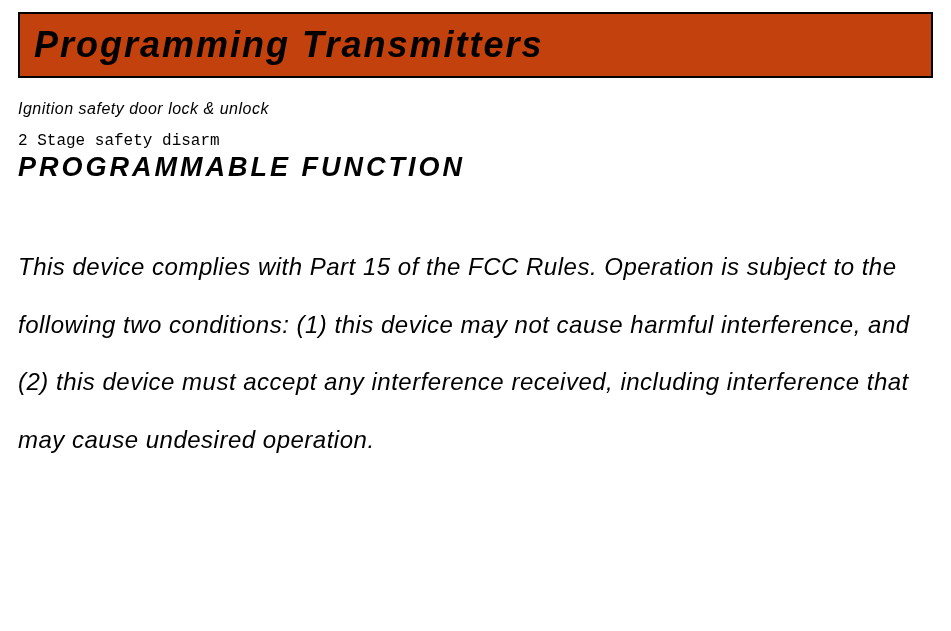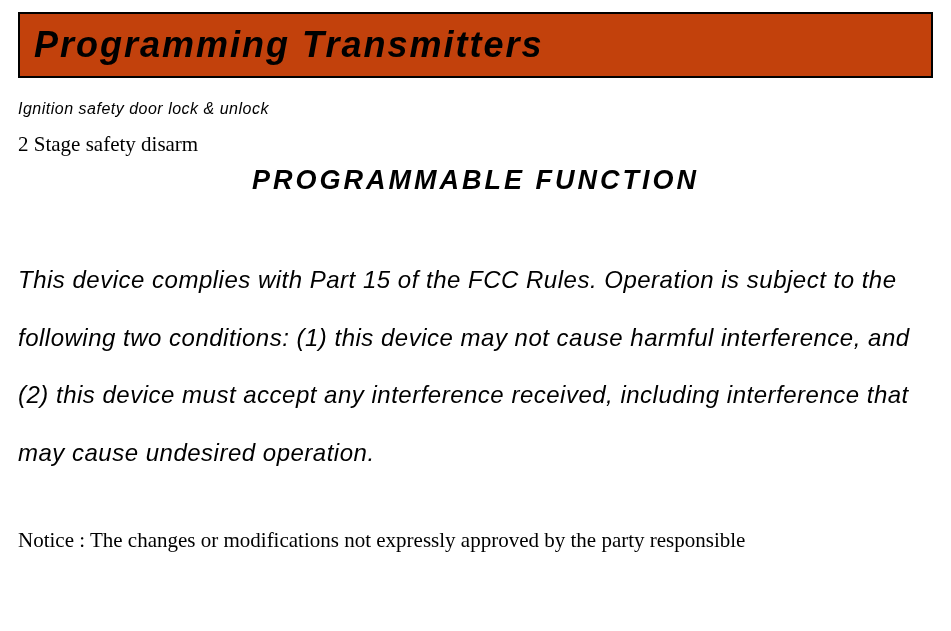--- a/index.html
+++ b/index.html
@@ -29,32 +29,31 @@
       font-family: Helvetica, Arial, sans-serif;
     }
     .sub1 {
       font-size: 16px;
       font-style: italic;
       letter-spacing: 0.5px;
       margin-bottom: 14px;
       font-family: Helvetica, Arial, sans-serif;
     }
     .sub2 {
-      font-size: 21px;
-      font-family: Liberation Serif, serif;
-      margin-bottom: 8px;
+      font-size: 16px;
+      font-family: Liberation Mono, monospace;
+      margin-bottom: 2px;
     }
     .section-heading {
       font-size: 27px;
       font-weight: bold;
       font-style: italic;
       letter-spacing: 3px;
       font-family: Helvetica, Arial, sans-serif;
       margin-bottom: 55px;
-      text-align: center;
     }
     .body-para {
       font-size: 24px;
       font-style: italic;
       letter-spacing: 0.5px;
       font-family: Helvetica, Arial, sans-serif;
       line-height: 2.4;
       margin-bottom: 40px;
     }
     .notice {
@@ -73,14 +72,13 @@
   <div class="title-text">Programming Transmitters</div>
 </div>
 
 <div class="sub1">Ignition safety door lock &amp; unlock</div>
 <div class="sub2">2 Stage safety disarm</div>
 <div class="section-heading">PROGRAMMABLE FUNCTION</div>
 
 <div class="body-para">This device complies with Part 15 of the FCC Rules. Operation is subject to the following two conditions: (1) this device may not cause harmful interference, and (2) this device must accept any interference received, including interference that may cause undesired operation.</div>
 
 <div class="notice">
-  <div>Notice : The changes or modifications not expressly approved by the party responsible</div>
 </div>
 
 </body></html>

